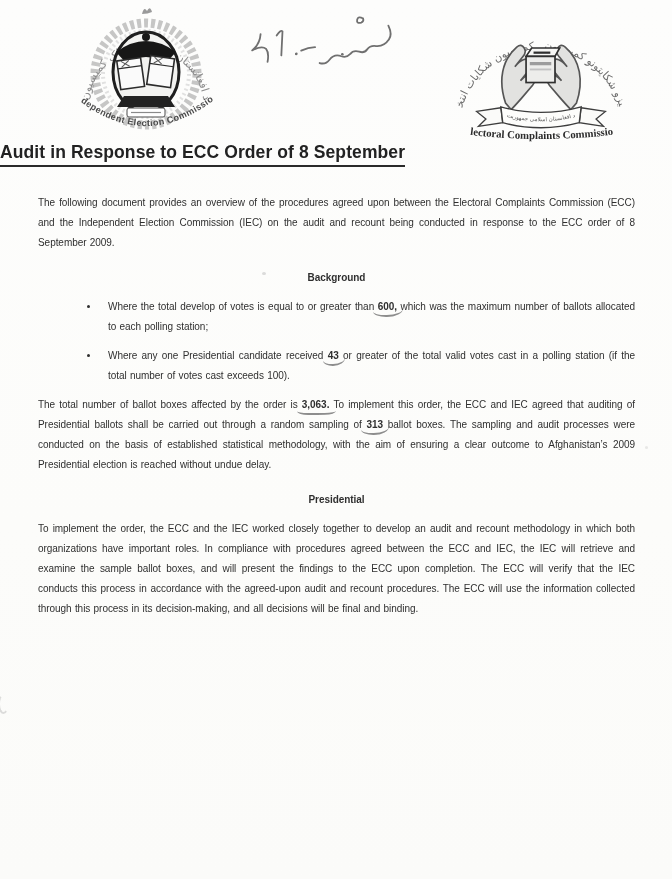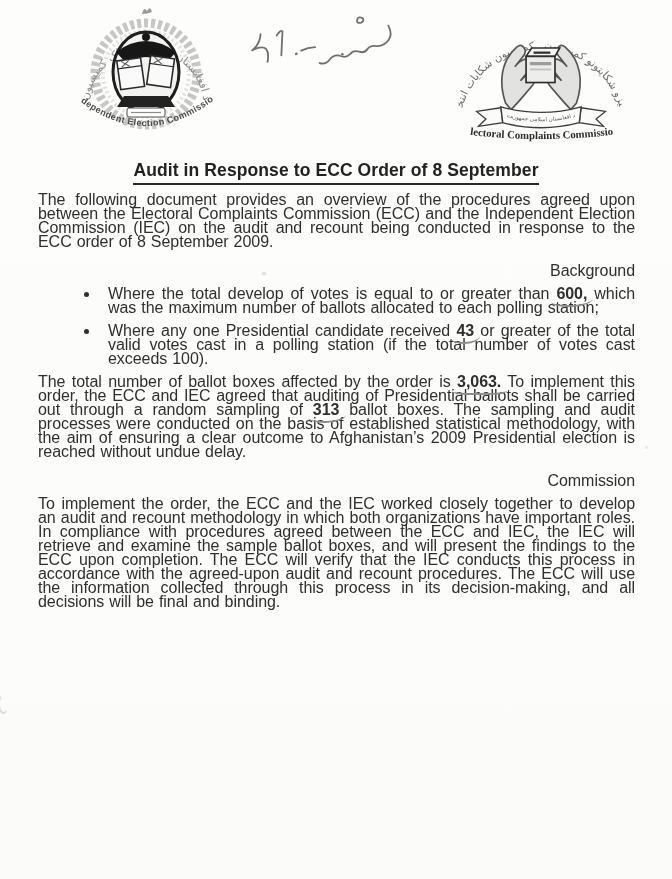--- a/index.html
+++ b/index.html
@@ -6,28 +6,28 @@
   .sheet{
     position:relative;width:672px;height:879px;margin:0 auto;
     background:linear-gradient(180deg,#fdfdfc 0%,#fcfcfa 60%,#fbfbf9 100%);
     font-family:"Liberation Sans",sans-serif;color:#2f2f2f;overflow:hidden;
   }
   
   .logo-left{position:absolute;left:52px;top:4px;width:190px;height:142px;}
   .handwriting{position:absolute;left:243px;top:12px;width:155px;height:66px;transform:rotate(-2deg);}
   .logo-right{position:absolute;left:440px;top:6px;width:202px;height:140px;}
   
-  .title{position:absolute;top:160px;left:0;width:100%;text-align:center;
+  .title{position:absolute;top:142px;left:0;width:100%;text-align:left;
          font-size:17.5px;font-weight:700;color:#222;letter-spacing:.1px;}
   .title .t-underline{display:inline-block;border-bottom:2px solid #2a2a2a;padding-bottom:2px;}
   
   .content{position:absolute;top:193px;left:38px;width:597px;
-           font-size:16px;line-height:14px;text-align:justify;letter-spacing:-.05px;word-spacing:.6px;}
+           font-size:10px;line-height:20px;text-align:justify;letter-spacing:-.05px;word-spacing:.6px;}
   .content p{margin:0 0 9px 0;}
-  .content p.hd{font-weight:400;text-align:right;margin:15px 0 9px 0;}
+  .content p.hd{font-weight:700;text-align:center;margin:15px 0 9px 0;}
   .content ul{margin:0 0 0 0;padding:0 0 0 62px;}
   .content li{margin:0 0 9px 0;padding-left:8px;}
   
   .mk{position:relative;white-space:nowrap;font-weight:bold;}
   .mk::after{
     content:"";position:absolute;left:-5px;right:-6px;bottom:-5px;height:7px;
     border-bottom:2px solid #8d8d8d;
     border-radius:0 0 60% 50% / 0 0 9px 6px;
     transform:rotate(-1deg);
   }
@@ -133,21 +133,21 @@
     <p class="hd">Background</p>
 
 
     <ul>
       <li><span>Where the total develop of votes is equal to or greater than </span><span class="mk">600,</span><span> which was the maximum number of ballots allocated to each polling station;</span></li>
       <li><span>Where any one Presidential candidate received </span><span class="mk">43</span><span> or greater of the total valid votes cast in a polling station (if the total number of votes cast exceeds 100).</span></li>
     </ul>
 
     <p><span>The total number of ballot boxes affected by the order is </span><span class="mk flat">3,063.</span><span> To implement this order, the ECC and IEC agreed that auditing of Presidential ballots shall be carried out through a random sampling of </span><span class="mk">313</span><span> ballot boxes. The sampling and audit processes were conducted on the basis of established statistical methodology, with the aim of ensuring a clear outcome to Afghanistan’s 2009 Presidential election is reached without undue delay.</span></p>
 
-    <p class="hd">Commission</p>
+    <p class="hd">Presidential</p>
 
     <p>To implement the order, the ECC and the IEC worked closely together to develop an audit and recount methodology in which both organizations have important roles. In compliance with procedures agreed between the ECC and IEC, the IEC will retrieve and examine the sample ballot boxes, and will present the findings to the ECC upon completion. The ECC will verify that the IEC conducts this process in accordance with the agreed-upon audit and recount procedures. The ECC will use the information collected through this process in its decision-making, and all decisions will be final and binding.</p>
 
   </div>
 
   <div class="edge-mark"></div>
   <div class="speck s1"></div>
   <div class="speck s2"></div>
 </div>
 

